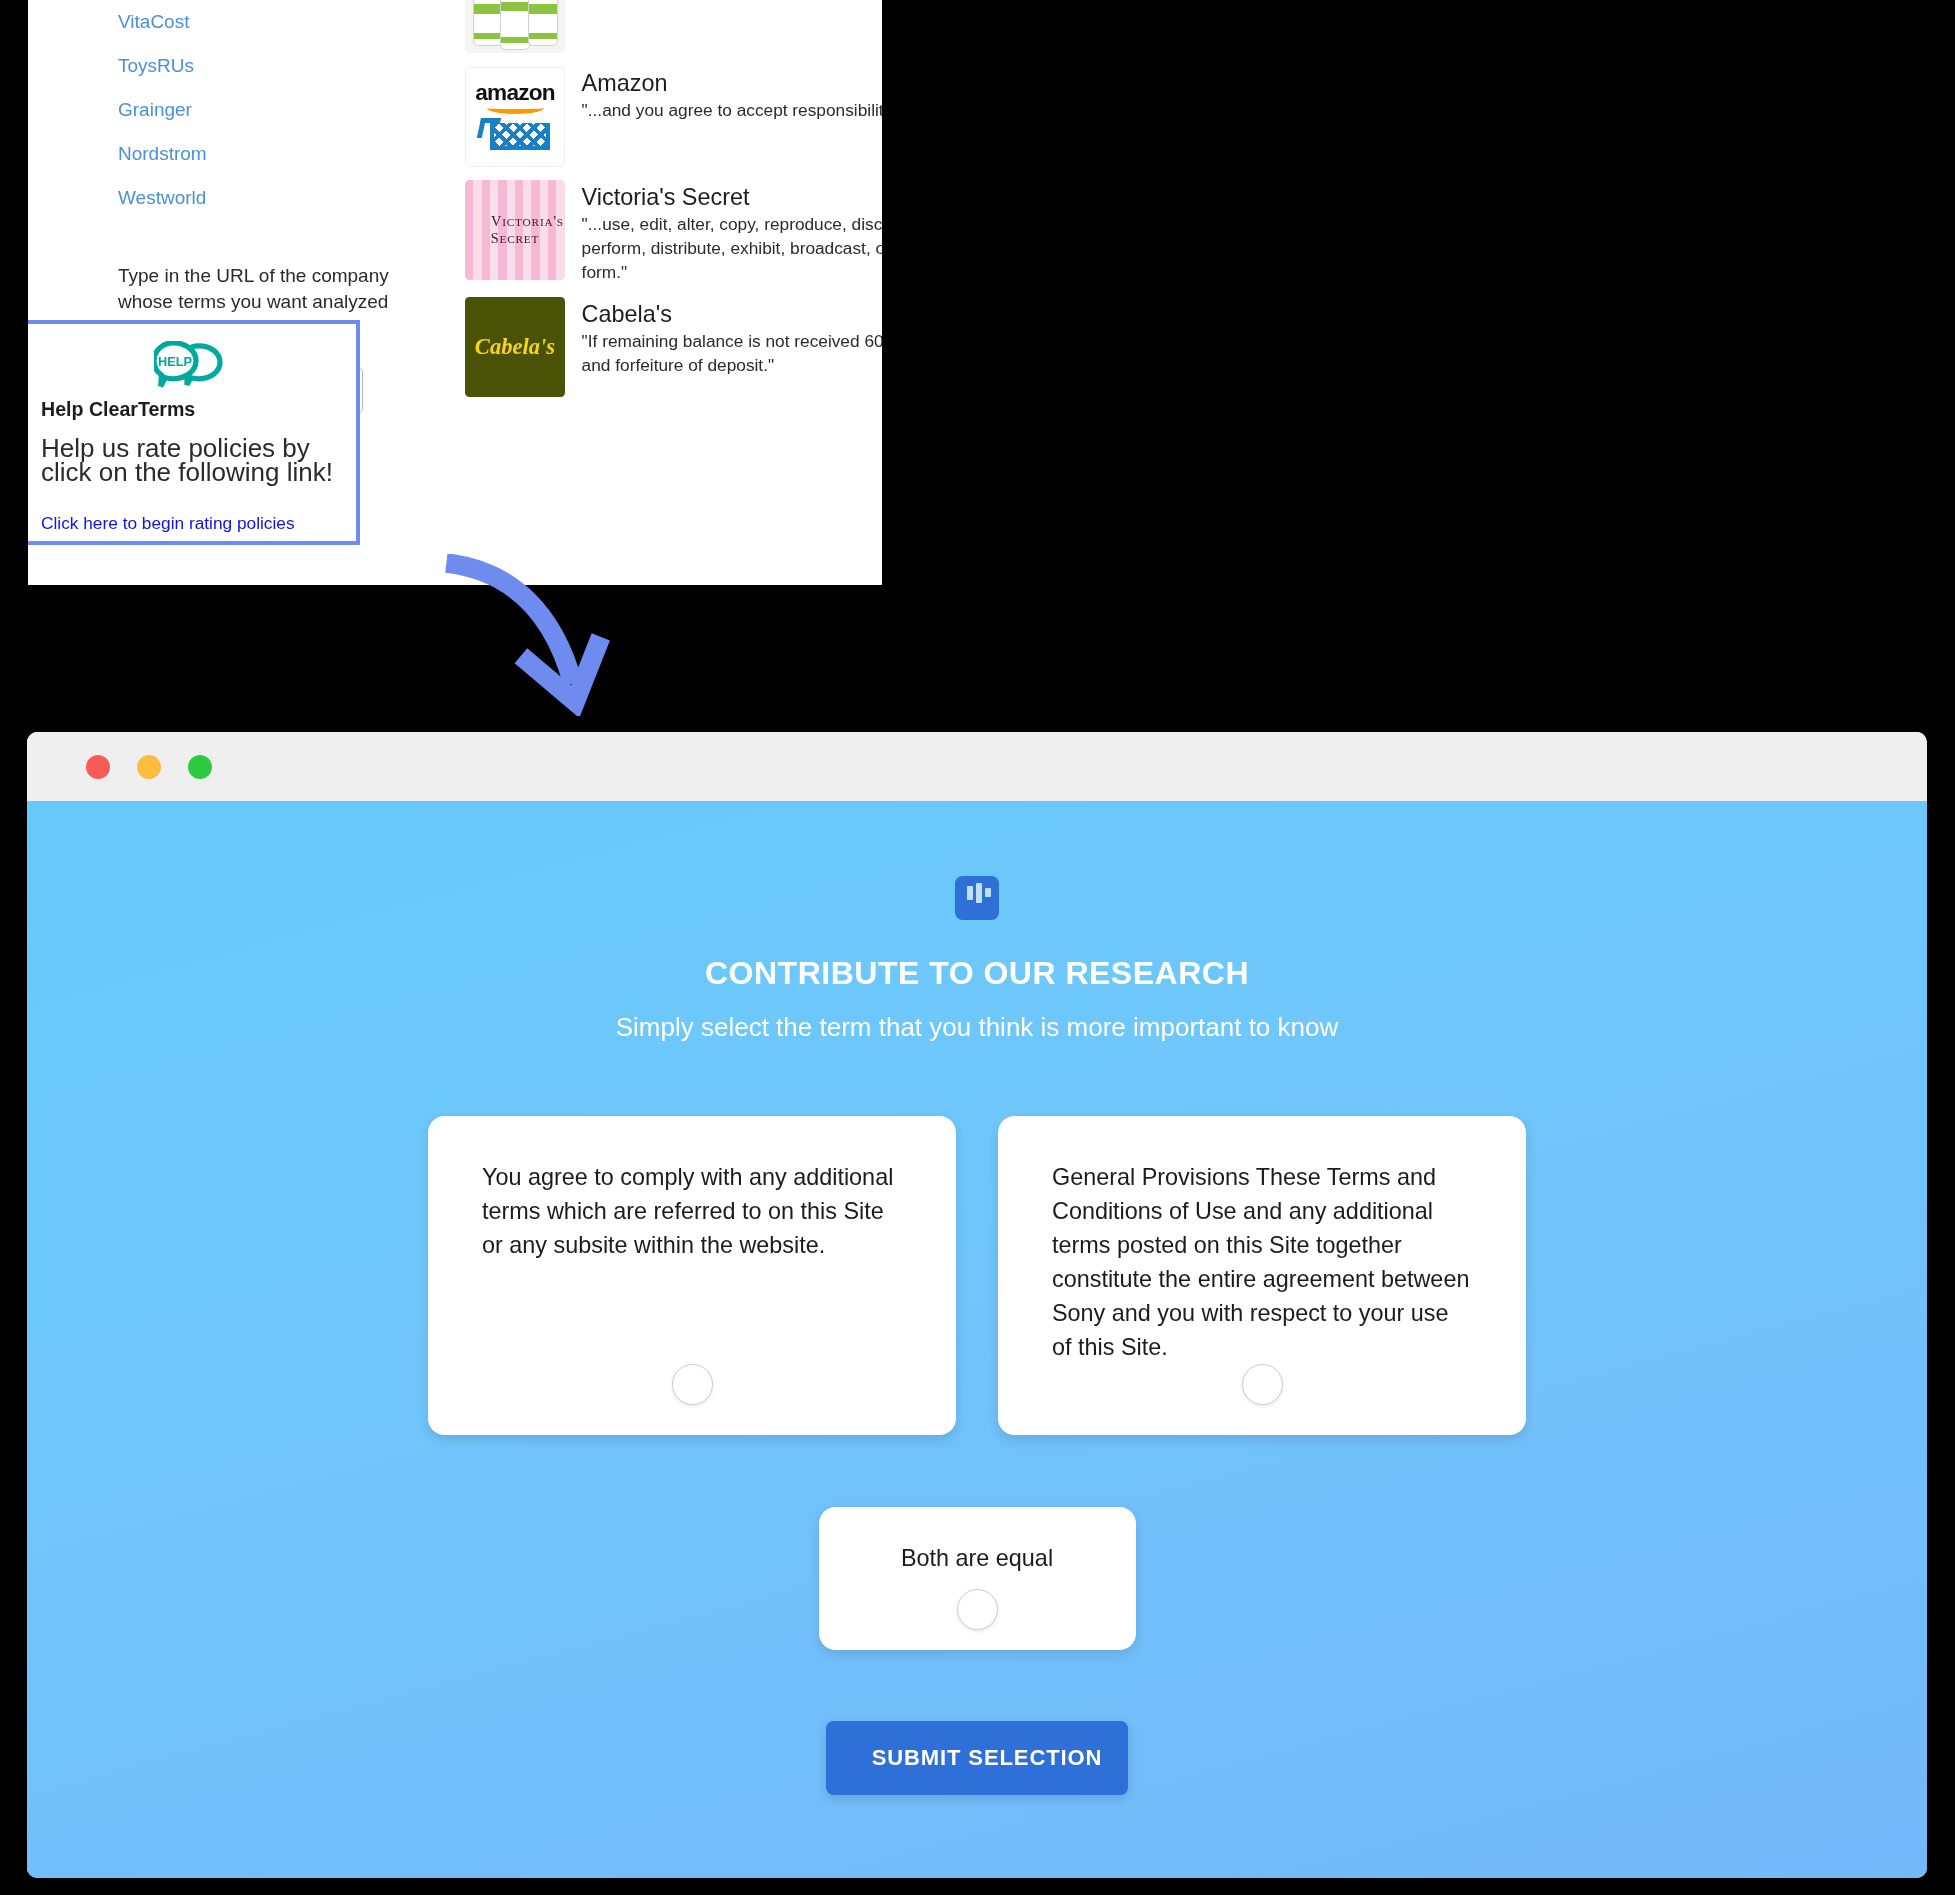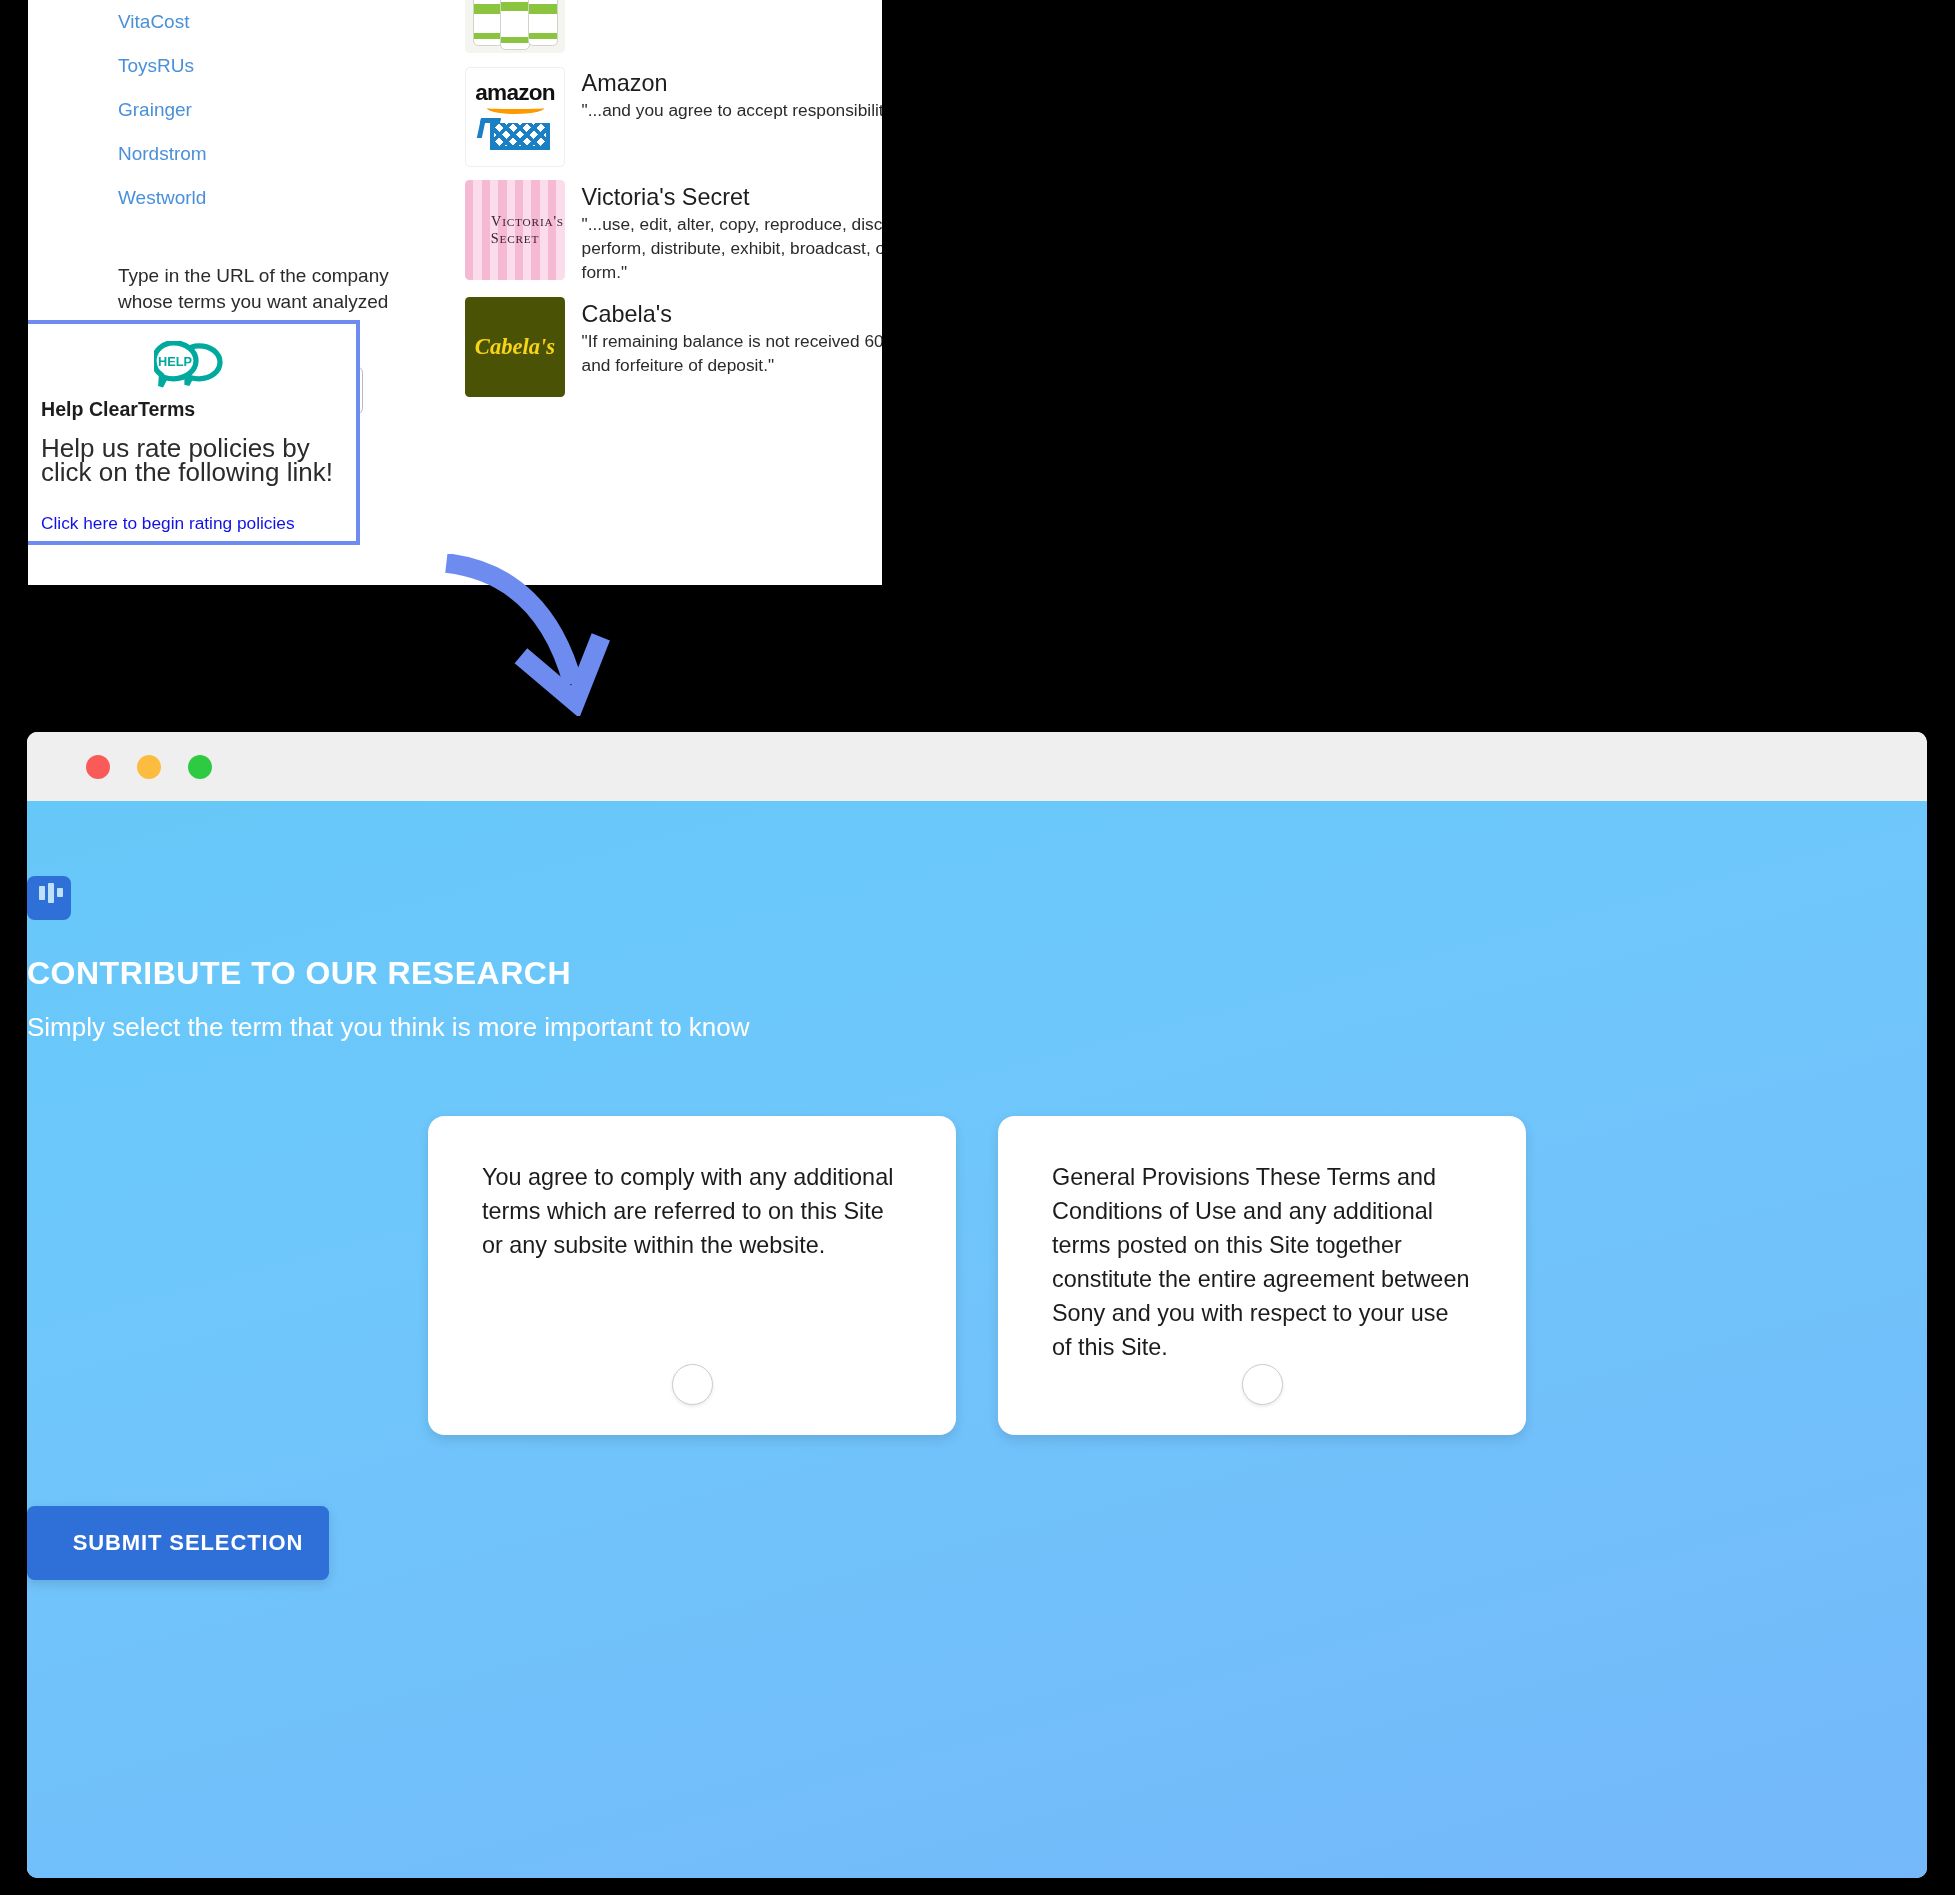--- a/index.html
+++ b/index.html
@@ -137,21 +137,21 @@
   .dot { width:24px; height:24px; border-radius:50%; }
   .dot.red{background:#fb5b58;} .dot.yellow{background:#fcbc40;} .dot.green{background:#2ecb42;}
 
   .viewport {
     height: 1077px;
     background: linear-gradient(165deg,#66c8f8 0%,#6fc7fb 35%,#74b8fa 100%);
     position: relative;
   }
   .research {
     position:absolute; left:0; right:0; top:0;
-    display:flex; flex-direction:column; align-items:flex-start;
+    display:flex; flex-direction:column; align-items:center;
     padding-top: 75px;
   }
   .chart-icon {
     width:44px; height:44px; border-radius:7.5px; background:#2f6fd8;
     display:flex; align-items:center; justify-content:flex-end; gap:3.8px;
     padding: 0 8.3px 10.6px 0;
   }
   .chart-icon span { display:block; width:5.3px; background:#bfe0fb; border-radius:0.8px; }
   .chart-icon .b1{ height:13.6px; } .chart-icon .b2{ height:19.6px; } .chart-icon .b3{ height:9px; }
 
@@ -330,20 +330,24 @@
           <div class="term-card">
             <div class="term-text">You agree to comply with any additional terms which are referred to on this Site or any subsite within the website.</div>
             <div class="radio"></div>
           </div>
           <div class="term-card">
             <div class="term-text">General Provisions These Terms and Conditions of Use and any additional terms posted on this Site together constitute the entire agreement between Sony and you with respect to your use of this Site.</div>
             <div class="radio"></div>
           </div>
         </div>
 
+        <div class="equal-card">
+          <div class="equal-text">Both are equal</div>
+          <div class="radio"></div>
+        </div>
 
         <button class="submit-btn">SUBMIT SELECTION</button>
       </div>
     </div>
   </div>
 
 </div>
 
 
 </body></html>

